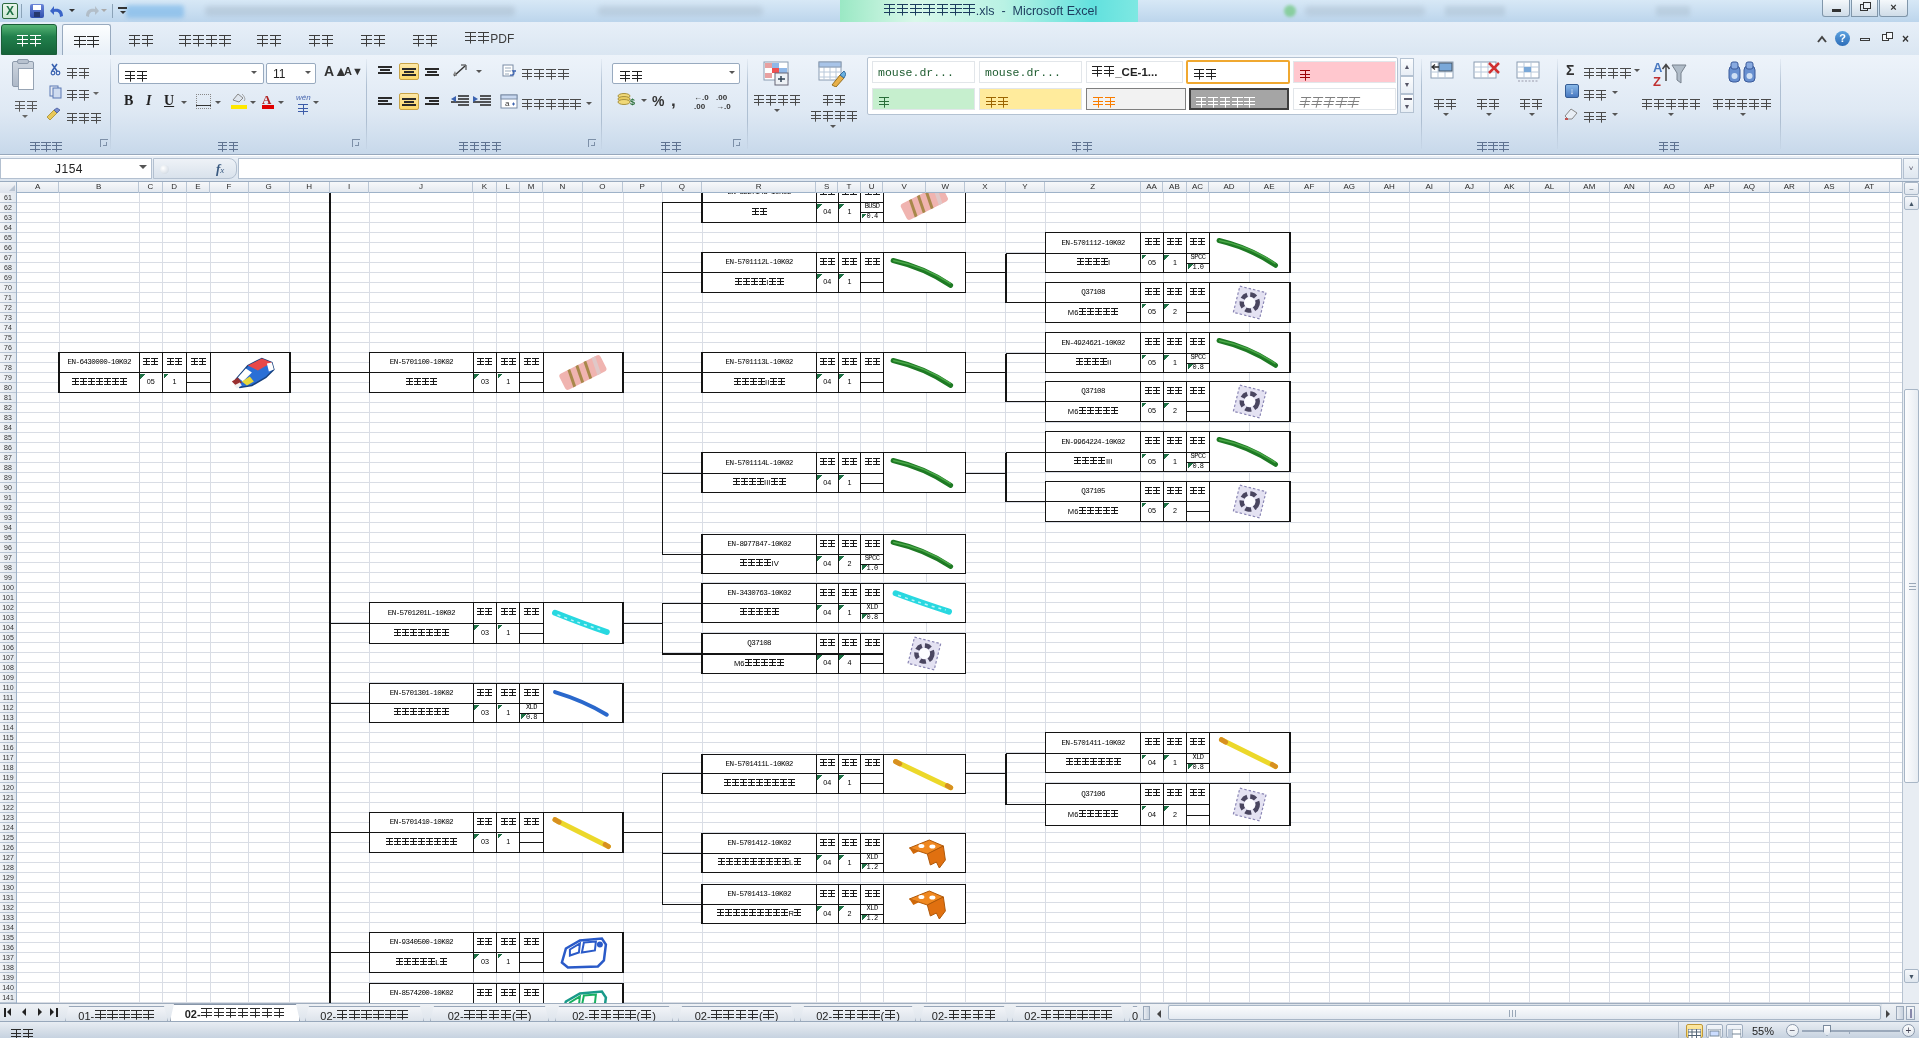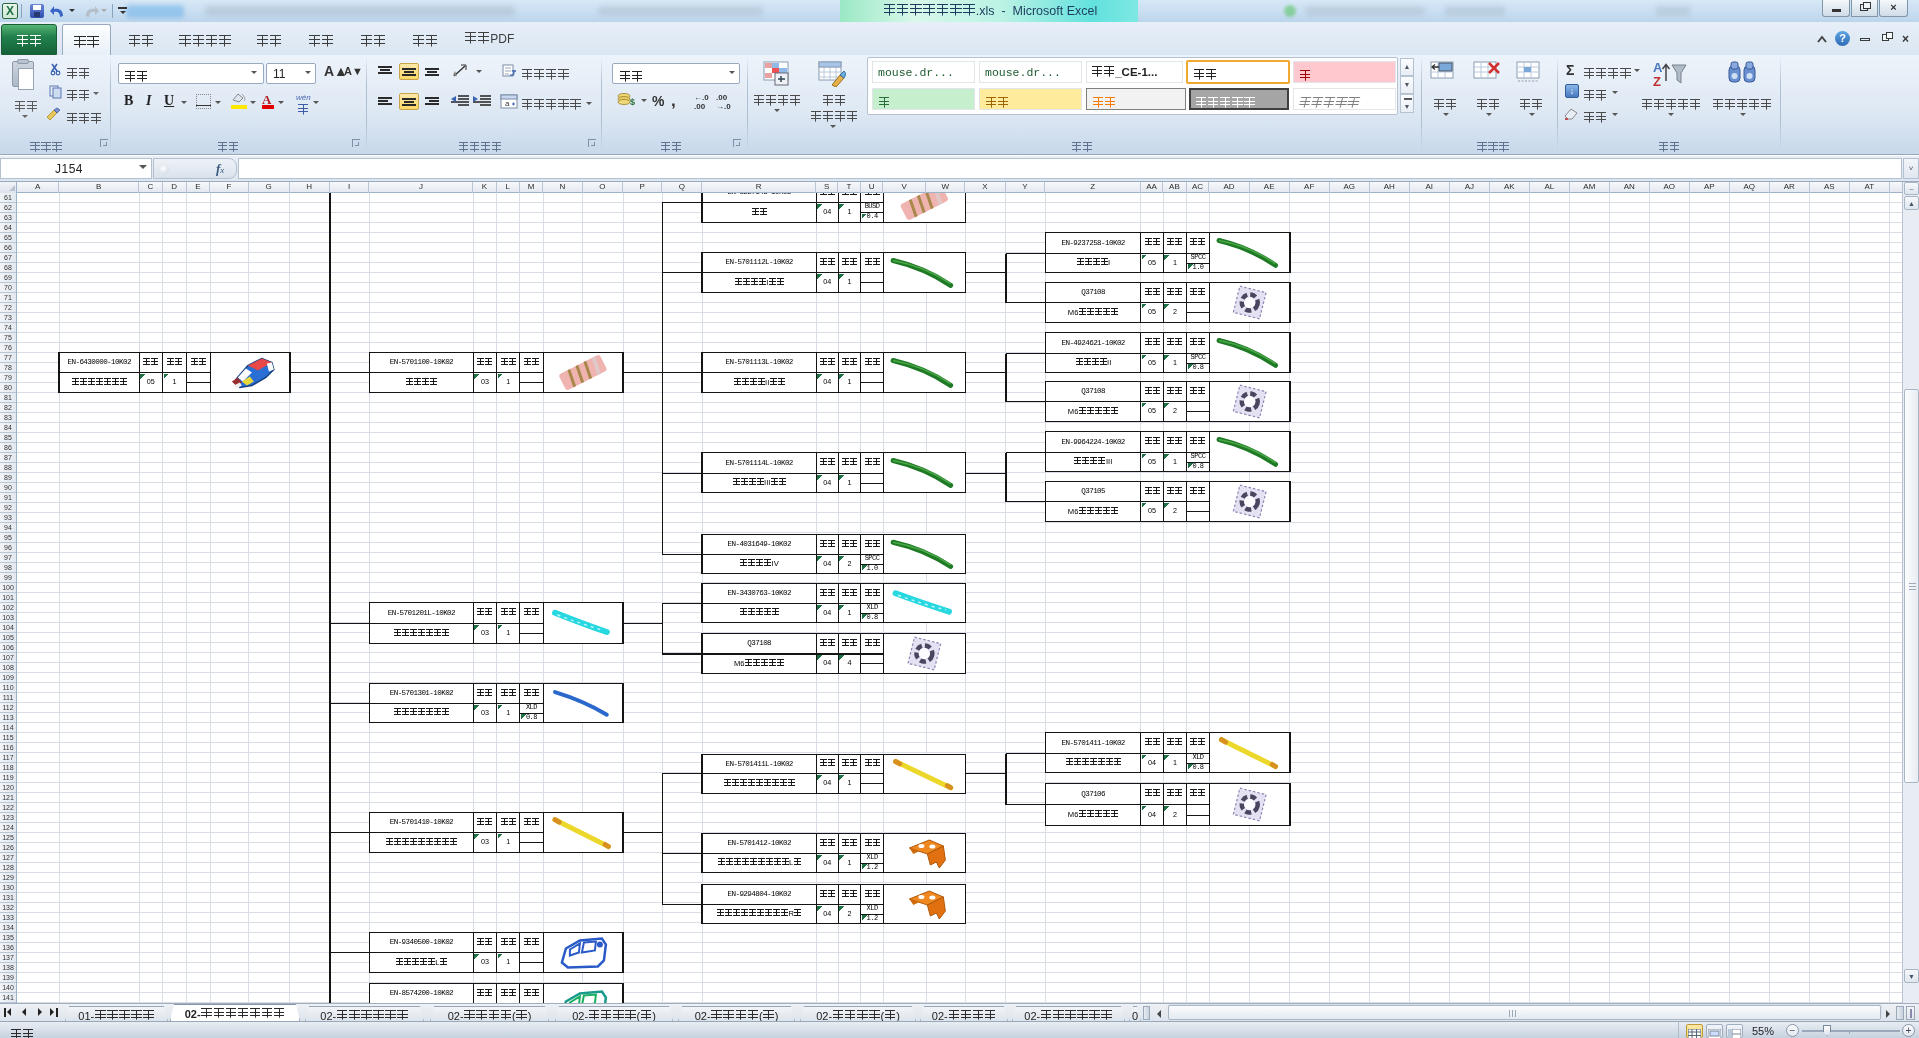--- a/index.html
+++ b/index.html
@@ -965,21 +965,21 @@
     <div class="ab tc tx" style="left:843.9px;top:165.2px;width:22.399999999999977px"><i class="cj c8" style="--c:#191919"></i><i class="cj c8" style="--c:#191919"></i></div>
     <div class="ab tc" style="left:799.2px;top:185.5px;width:22.0px;font-size:7.2px;line-height:1.1;color:#000">04</div>
     <div class="ab tc" style="left:821.2px;top:185.5px;width:22.699999999999932px;font-size:7.2px;line-height:1.1;color:#000">1</div>
     <div class="ab tc" style="left:685.2px;top:266.0px;width:114.0px;font-size:7.6px;color:#000;font-family:'Liberation Mono',monospace;letter-spacing:-0.6px;line-height:1.1;white-space:nowrap;overflow:hidden">EN-5701114L-10K02</div>
     <div class="ab tc tx" style="left:685.2px;top:285.7px;width:114.0px;white-space:nowrap;overflow:hidden"><i class="cj c8" style="--c:#191919"></i><i class="cj c8" style="--c:#191919"></i><i class="cj c8" style="--c:#191919"></i><i class="cj c8" style="--c:#191919"></i>III<i class="cj c8" style="--c:#191919"></i><i class="cj c8" style="--c:#191919"></i></div>
     <div class="ab tc tx" style="left:799.2px;top:265.7px;width:22.0px"><i class="cj c8" style="--c:#191919"></i><i class="cj c8" style="--c:#191919"></i></div>
     <div class="ab tc tx" style="left:821.2px;top:265.7px;width:22.699999999999932px"><i class="cj c8" style="--c:#191919"></i><i class="cj c8" style="--c:#191919"></i></div>
     <div class="ab tc tx" style="left:843.9px;top:265.7px;width:22.399999999999977px"><i class="cj c8" style="--c:#191919"></i><i class="cj c8" style="--c:#191919"></i></div>
     <div class="ab tc" style="left:799.2px;top:286.0px;width:22.0px;font-size:7.2px;line-height:1.1;color:#000">04</div>
     <div class="ab tc" style="left:821.2px;top:286.0px;width:22.699999999999932px;font-size:7.2px;line-height:1.1;color:#000">1</div>
-    <div class="ab tc" style="left:685.2px;top:347.5px;width:114.0px;font-size:7.6px;color:#000;font-family:'Liberation Mono',monospace;letter-spacing:-0.6px;line-height:1.1;white-space:nowrap;overflow:hidden">EN-4031649-10K02</div>
+    <div class="ab tc" style="left:685.2px;top:347.5px;width:114.0px;font-size:7.6px;color:#000;font-family:'Liberation Mono',monospace;letter-spacing:-0.6px;line-height:1.1;white-space:nowrap;overflow:hidden">EN-8977847-10K02</div>
     <div class="ab tc tx" style="left:685.2px;top:366.7px;width:114.0px;white-space:nowrap;overflow:hidden"><i class="cj c8" style="--c:#191919"></i><i class="cj c8" style="--c:#191919"></i><i class="cj c8" style="--c:#191919"></i><i class="cj c8" style="--c:#191919"></i>IV</div>
     <div class="ab tc tx" style="left:799.2px;top:347.2px;width:22.0px"><i class="cj c8" style="--c:#191919"></i><i class="cj c8" style="--c:#191919"></i></div>
     <div class="ab tc tx" style="left:821.2px;top:347.2px;width:22.699999999999932px"><i class="cj c8" style="--c:#191919"></i><i class="cj c8" style="--c:#191919"></i></div>
     <div class="ab tc tx" style="left:843.9px;top:347.2px;width:22.399999999999977px"><i class="cj c8" style="--c:#191919"></i><i class="cj c8" style="--c:#191919"></i></div>
     <div class="ab tc" style="left:799.2px;top:367.0px;width:22.0px;font-size:7.2px;line-height:1.1;color:#000">04</div>
     <div class="ab tc" style="left:821.2px;top:367.0px;width:22.699999999999932px;font-size:7.2px;line-height:1.1;color:#000">2</div>
     <div class="ab tc" style="left:843.9px;top:362.5px;width:22.399999999999977px;font-size:7px;line-height:1.05;color:#000;font-family:'Liberation Mono',monospace;letter-spacing:-0.5px">SPCC</div>
     <div class="ab tc" style="left:843.9px;top:372.0px;width:22.399999999999977px;font-size:7px;line-height:1.05;color:#000;font-family:'Liberation Mono',monospace;letter-spacing:-0.5px">1.0</div>
     <div class="ab tc" style="left:685.2px;top:396.5px;width:114.0px;font-size:7.6px;color:#000;font-family:'Liberation Mono',monospace;letter-spacing:-0.6px;line-height:1.1;white-space:nowrap;overflow:hidden">EN-3430763-10K02</div>
     <div class="ab tc tx" style="left:685.2px;top:415.7px;width:114.0px;white-space:nowrap;overflow:hidden"><i class="cj c8" style="--c:#191919"></i><i class="cj c8" style="--c:#191919"></i><i class="cj c8" style="--c:#191919"></i><i class="cj c8" style="--c:#191919"></i><i class="cj c8" style="--c:#191919"></i></div>
@@ -1006,30 +1006,30 @@
     <div class="ab tc" style="left:821.2px;top:586.5px;width:22.699999999999932px;font-size:7.2px;line-height:1.1;color:#000">1</div>
     <div class="ab tc" style="left:685.2px;top:646.5px;width:114.0px;font-size:7.6px;color:#000;font-family:'Liberation Mono',monospace;letter-spacing:-0.6px;line-height:1.1;white-space:nowrap;overflow:hidden">EN-5701412-10K02</div>
     <div class="ab tc tx" style="left:685.2px;top:665.7px;width:114.0px;white-space:nowrap;overflow:hidden"><i class="cj c8" style="--c:#191919"></i><i class="cj c8" style="--c:#191919"></i><i class="cj c8" style="--c:#191919"></i><i class="cj c8" style="--c:#191919"></i><i class="cj c8" style="--c:#191919"></i><i class="cj c8" style="--c:#191919"></i><i class="cj c8" style="--c:#191919"></i><i class="cj c8" style="--c:#191919"></i><i class="cj c8" style="--c:#191919"></i>L<i class="cj c8" style="--c:#191919"></i></div>
     <div class="ab tc tx" style="left:799.2px;top:646.2px;width:22.0px"><i class="cj c8" style="--c:#191919"></i><i class="cj c8" style="--c:#191919"></i></div>
     <div class="ab tc tx" style="left:821.2px;top:646.2px;width:22.699999999999932px"><i class="cj c8" style="--c:#191919"></i><i class="cj c8" style="--c:#191919"></i></div>
     <div class="ab tc tx" style="left:843.9px;top:646.2px;width:22.399999999999977px"><i class="cj c8" style="--c:#191919"></i><i class="cj c8" style="--c:#191919"></i></div>
     <div class="ab tc" style="left:799.2px;top:666.0px;width:22.0px;font-size:7.2px;line-height:1.1;color:#000">04</div>
     <div class="ab tc" style="left:821.2px;top:666.0px;width:22.699999999999932px;font-size:7.2px;line-height:1.1;color:#000">1</div>
     <div class="ab tc" style="left:843.9px;top:661.5px;width:22.399999999999977px;font-size:7px;line-height:1.05;color:#000;font-family:'Liberation Mono',monospace;letter-spacing:-0.5px">XLD</div>
     <div class="ab tc" style="left:843.9px;top:671.0px;width:22.399999999999977px;font-size:7px;line-height:1.05;color:#000;font-family:'Liberation Mono',monospace;letter-spacing:-0.5px">1.2</div>
-    <div class="ab tc" style="left:685.2px;top:697.5px;width:114.0px;font-size:7.6px;color:#000;font-family:'Liberation Mono',monospace;letter-spacing:-0.6px;line-height:1.1;white-space:nowrap;overflow:hidden">EN-9294804-10K02</div>
+    <div class="ab tc" style="left:685.2px;top:697.5px;width:114.0px;font-size:7.6px;color:#000;font-family:'Liberation Mono',monospace;letter-spacing:-0.6px;line-height:1.1;white-space:nowrap;overflow:hidden">EN-5701413-10K02</div>
     <div class="ab tc tx" style="left:685.2px;top:716.7px;width:114.0px;white-space:nowrap;overflow:hidden"><i class="cj c8" style="--c:#191919"></i><i class="cj c8" style="--c:#191919"></i><i class="cj c8" style="--c:#191919"></i><i class="cj c8" style="--c:#191919"></i><i class="cj c8" style="--c:#191919"></i><i class="cj c8" style="--c:#191919"></i><i class="cj c8" style="--c:#191919"></i><i class="cj c8" style="--c:#191919"></i><i class="cj c8" style="--c:#191919"></i>R<i class="cj c8" style="--c:#191919"></i></div>
     <div class="ab tc tx" style="left:799.2px;top:697.2px;width:22.0px"><i class="cj c8" style="--c:#191919"></i><i class="cj c8" style="--c:#191919"></i></div>
     <div class="ab tc tx" style="left:821.2px;top:697.2px;width:22.699999999999932px"><i class="cj c8" style="--c:#191919"></i><i class="cj c8" style="--c:#191919"></i></div>
     <div class="ab tc tx" style="left:843.9px;top:697.2px;width:22.399999999999977px"><i class="cj c8" style="--c:#191919"></i><i class="cj c8" style="--c:#191919"></i></div>
     <div class="ab tc" style="left:799.2px;top:717.0px;width:22.0px;font-size:7.2px;line-height:1.1;color:#000">04</div>
     <div class="ab tc" style="left:821.2px;top:717.0px;width:22.699999999999932px;font-size:7.2px;line-height:1.1;color:#000">2</div>
     <div class="ab tc" style="left:843.9px;top:712.5px;width:22.399999999999977px;font-size:7px;line-height:1.05;color:#000;font-family:'Liberation Mono',monospace;letter-spacing:-0.5px">XLD</div>
     <div class="ab tc" style="left:843.9px;top:722.0px;width:22.399999999999977px;font-size:7px;line-height:1.05;color:#000;font-family:'Liberation Mono',monospace;letter-spacing:-0.5px">1.2</div>
-    <div class="ab tc" style="left:1028.4px;top:46.0px;width:95.5px;font-size:7.6px;color:#000;font-family:'Liberation Mono',monospace;letter-spacing:-0.6px;line-height:1.1;white-space:nowrap;overflow:hidden">EN-9237258-10K02</div>
+    <div class="ab tc" style="left:1028.4px;top:46.0px;width:95.5px;font-size:7.6px;color:#000;font-family:'Liberation Mono',monospace;letter-spacing:-0.6px;line-height:1.1;white-space:nowrap;overflow:hidden">EN-5701112-10K02</div>
     <div class="ab tc tx" style="left:1028.4px;top:65.7px;width:95.5px;white-space:nowrap;overflow:hidden"><i class="cj c8" style="--c:#191919"></i><i class="cj c8" style="--c:#191919"></i><i class="cj c8" style="--c:#191919"></i><i class="cj c8" style="--c:#191919"></i>I</div>
     <div class="ab tc tx" style="left:1123.9px;top:45.7px;width:22.399999999999864px"><i class="cj c8" style="--c:#191919"></i><i class="cj c8" style="--c:#191919"></i></div>
     <div class="ab tc tx" style="left:1146.3px;top:45.7px;width:23.299999999999955px"><i class="cj c8" style="--c:#191919"></i><i class="cj c8" style="--c:#191919"></i></div>
     <div class="ab tc tx" style="left:1169.6px;top:45.7px;width:22.800000000000182px"><i class="cj c8" style="--c:#191919"></i><i class="cj c8" style="--c:#191919"></i></div>
     <div class="ab tc" style="left:1123.9px;top:66.0px;width:22.399999999999864px;font-size:7.2px;line-height:1.1;color:#000">05</div>
     <div class="ab tc" style="left:1146.3px;top:66.0px;width:23.299999999999955px;font-size:7.2px;line-height:1.1;color:#000">1</div>
     <div class="ab tc" style="left:1169.6px;top:61.5px;width:22.800000000000182px;font-size:7px;line-height:1.05;color:#000;font-family:'Liberation Mono',monospace;letter-spacing:-0.5px">SPCC</div>
     <div class="ab tc" style="left:1169.6px;top:71.0px;width:22.800000000000182px;font-size:7px;line-height:1.05;color:#000;font-family:'Liberation Mono',monospace;letter-spacing:-0.5px">1.0</div>
     <div class="ab tc" style="left:1028.4px;top:95.5px;width:95.5px;font-size:7.6px;color:#000;font-family:'Liberation Mono',monospace;letter-spacing:-0.6px;line-height:1.1;white-space:nowrap;overflow:hidden">Q37108</div>
     <div class="ab tc tx" style="left:1028.4px;top:115.2px;width:95.5px;white-space:nowrap;overflow:hidden">M6<i class="cj c8" style="--c:#191919"></i><i class="cj c8" style="--c:#191919"></i><i class="cj c8" style="--c:#191919"></i><i class="cj c8" style="--c:#191919"></i><i class="cj c8" style="--c:#191919"></i></div>

